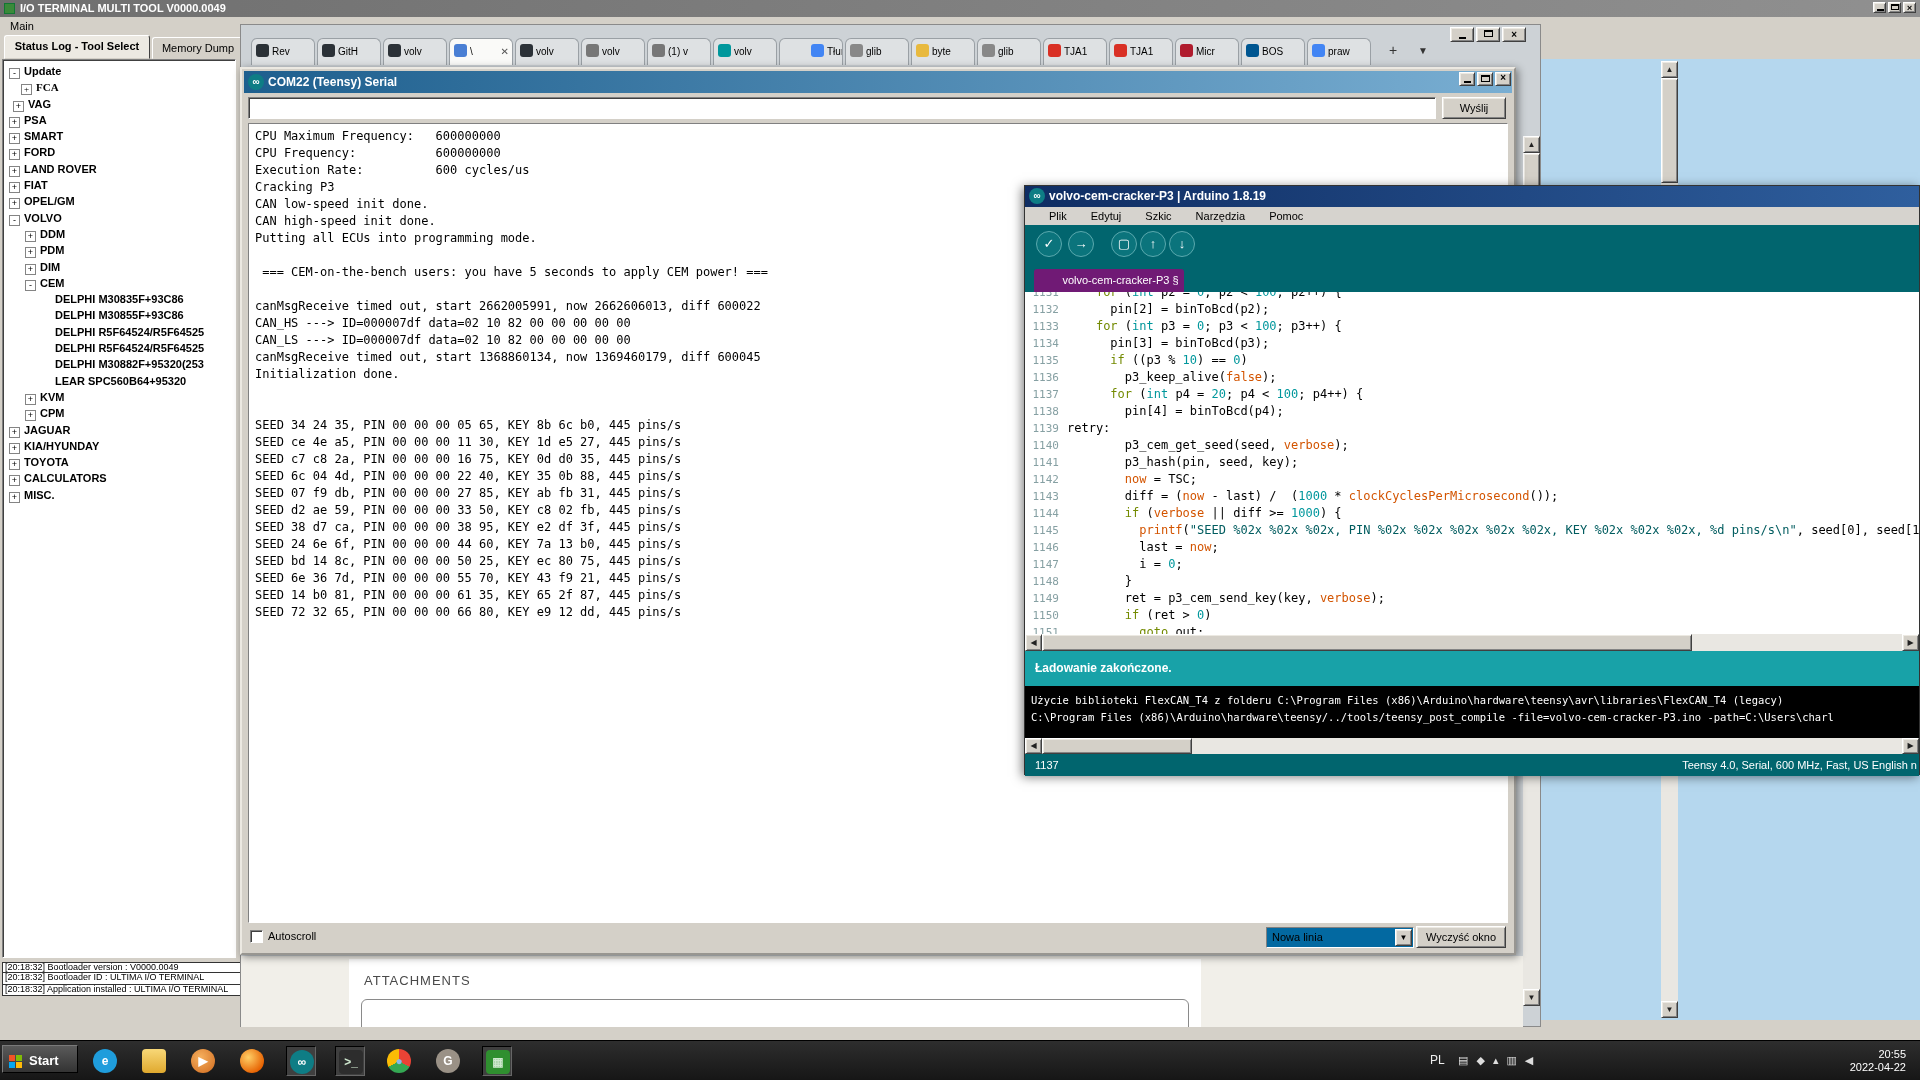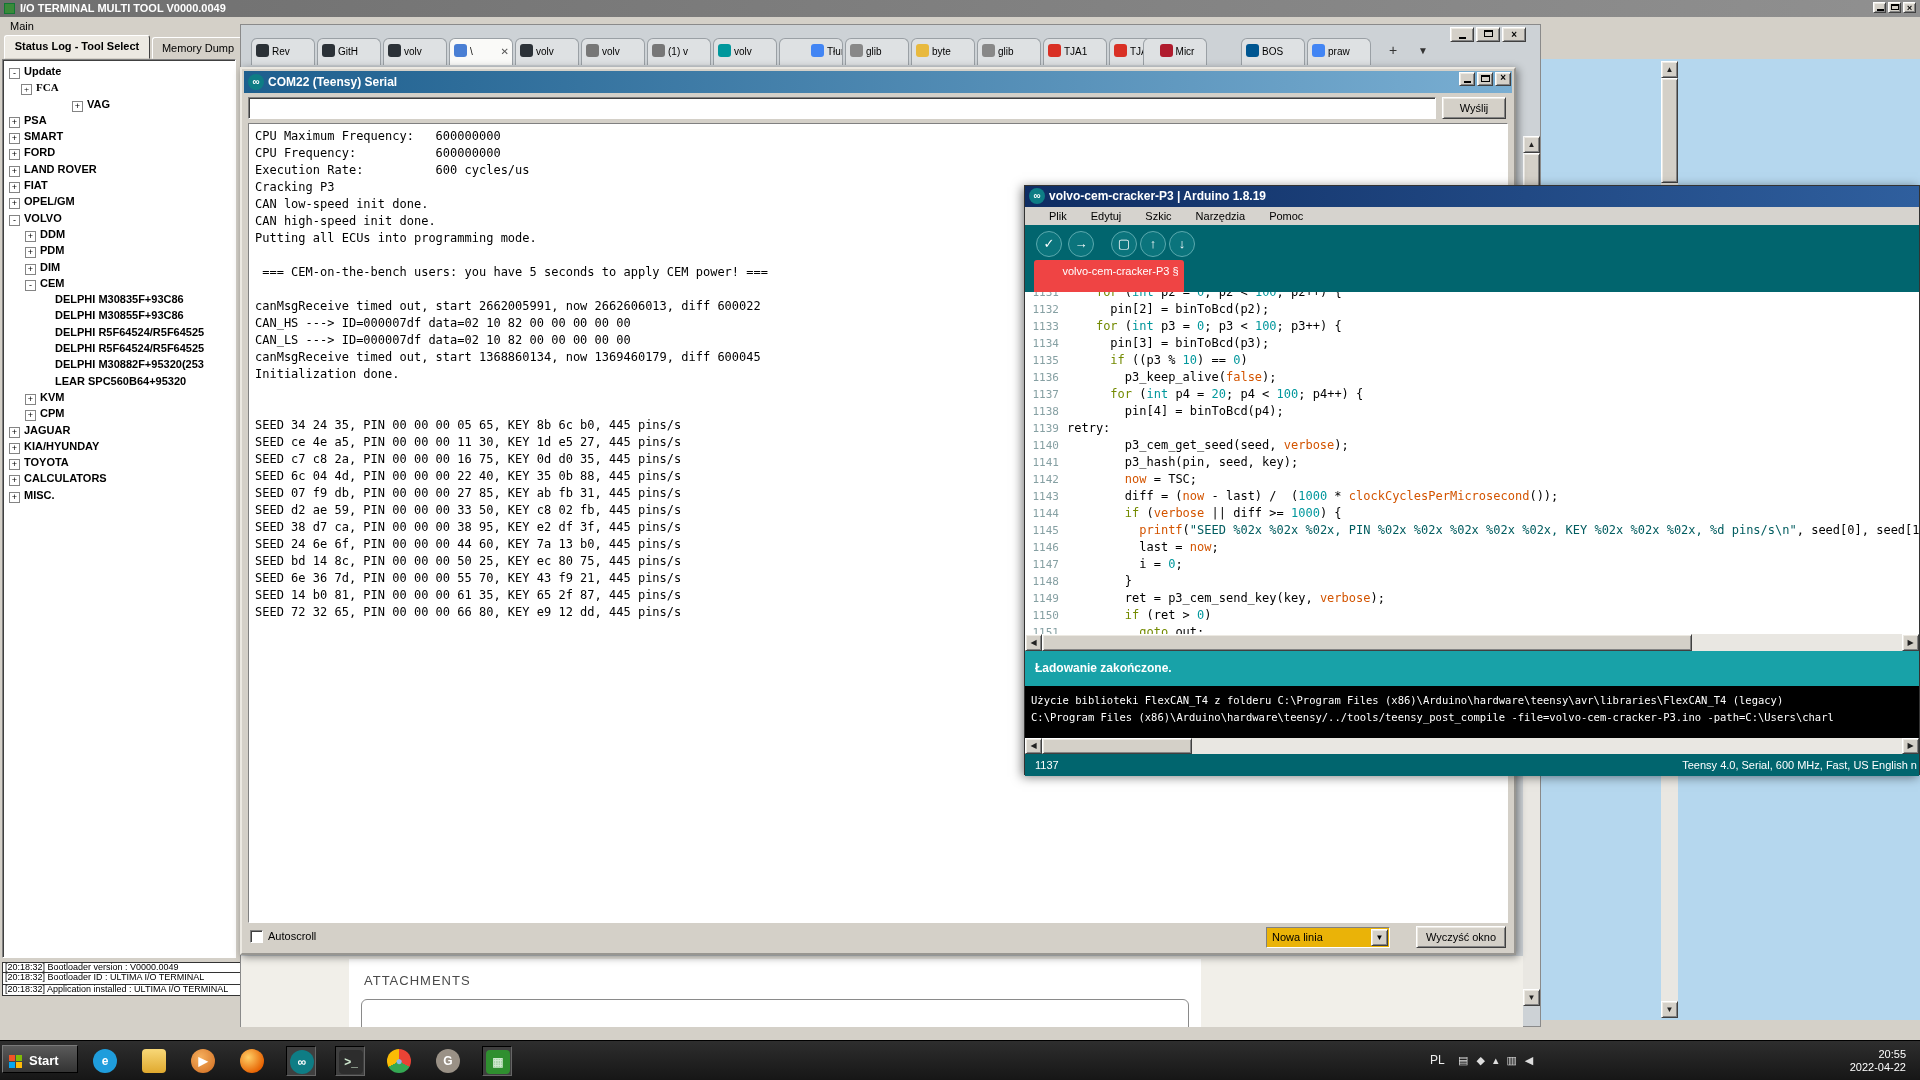--- a/index.html
+++ b/index.html
@@ -58,34 +58,34 @@
   #s-icon { position:absolute; left:4px; top:3px; width:16px; height:16px; border-radius:50%; background:#0e7d85; color:#fff; font-size:10px; line-height:16px; text-align:center; }
   #s-controls { position:absolute; right:3px; top:3px; }
   #s-controls .winctl { float:left; margin-left:2px; width:16px; height:14px; }
   #s-input { position:absolute; left:6px; top:28px; width:1188px; height:22px; font-size:12px; padding:2px 4px; }
   #s-send { position:absolute; left:1200px; top:28px; width:64px; height:22px; }
   #s-out { position:absolute; left:6px; top:54px; width:1260px; height:800px; background:#fff; border:1px solid; border-color:#808080 #fff #fff #808080; overflow:hidden; padding:4px 6px; }
   .s-line { font-family:"DejaVu Sans Mono", monospace; font-size:12px; line-height:17px; white-space:pre; }
   #s-bottom { position:absolute; left:0; bottom:2px; width:100%; height:26px; }
   #s-check { position:absolute; left:8px; top:5px; width:13px; height:13px; background:#fff; border:1px solid; border-color:#808080 #fff #fff #808080; box-shadow:inset 1px 1px 0 #404040; }
   #s-autoscroll { position:absolute; left:26px; top:5px; font-size:11px; }
-  #s-combo { position:absolute; left:1024px; top:2px; width:124px; height:21px; background:#eab308; border:1px solid; border-color:#808080 #fff #fff #808080; font-size:11px; line-height:19px; padding-left:5px; }
+  #s-combo { position:absolute; left:1024px; top:2px; width:148px; height:21px; background:#0369a1; border:1px solid; border-color:#808080 #fff #fff #808080; font-size:11px; line-height:19px; padding-left:5px; }
   #s-combo-btn { position:absolute; right:1px; top:1px; width:17px; height:17px; font-size:8px; line-height:16px; }
   #s-clear { position:absolute; left:1174px; top:1px; width:90px; height:22px; }
 
   
   #arduino { left:1024px; top:185px; width:896px; height:590px; background:#d4d0c8; border:1px solid #333; box-shadow:-2px 2px 10px rgba(0,0,0,.5); }
   #a-title { position:absolute; left:0; top:0; width:100%; height:21px; background:linear-gradient(90deg,#0f2d63,#2f5f9e); color:#fff; font-size:12px; font-weight:bold; line-height:21px; padding-left:24px; }
   #a-icon { position:absolute; left:4px; top:2px; width:16px; height:16px; border-radius:50%; background:#0e7d85; color:#fff; font-size:10px; line-height:16px; text-align:center; }
   #a-menu { position:absolute; left:0; top:21px; width:100%; height:18px; background:#d6d3ce; font-size:11px; line-height:18px; }
   #a-menu span { margin-left:24px; }
   #a-toolbar { position:absolute; left:0; top:39px; width:100%; height:38px; background:#01656e; }
   .a-tbtn { position:absolute; top:6px; width:26px; height:26px; border-radius:50%; background:#0b747c; border:1px solid #5ba9ae; color:#fff; font-size:13px; line-height:24px; text-align:center; }
   #a-tabstrip { position:absolute; left:0; top:77px; width:100%; height:29px; background:#01656e; }
-  #a-tab { position:absolute; left:9px; bottom:0; width:150px; height:32px; background:#ef4444; color:#fff; font-size:11px; line-height:23px; text-align:center; border-radius:3px 3px 0 0;padding-left:23px; }
+  #a-tab { position:absolute; left:9px; bottom:0; width:150px; height:23px; background:#701a75; color:#fff; font-size:11px; line-height:23px; text-align:center; border-radius:3px 3px 0 0;padding-left:23px; }
   #a-editor { position:absolute; left:0; top:106px; width:100%; height:342px; background:#fff; overflow:hidden; }
   .code-row { position:absolute; left:0; width:100%; height:17px; white-space:pre; }
   .code-row .ln { display:inline-block; width:42px; text-align:right; color:#86a0a3; font-family:"DejaVu Sans Mono",monospace; font-size:11px; padding-right:8px; }
   .code-row .cl { font-family:"DejaVu Sans Mono",monospace; font-size:12px; }
   .c-n { color:#000; } .c-k { color:#738a00; } .c-t { color:#00979c; }
   .c-f { color:#d35400; } .c-s { color:#005c5f; } .c-m { color:#00979c; }
   #a-hscroll1 { position:absolute; left:0; top:448px; width:100%; height:17px; }
   #a-status { position:absolute; left:0; top:465px; width:100%; height:35px; background:#18a2a8; color:#fff; font-size:12px; font-weight:bold; line-height:35px; padding-left:10px; }
   #a-console { position:absolute; left:0; top:500px; width:100%; height:52px; background:#000; padding:6px 6px 0 6px; overflow:hidden; }
   .con-line { color:#fff; font-family:"DejaVu Sans Mono",monospace; font-size:10.5px; line-height:17px; white-space:nowrap; }
@@ -147,21 +147,21 @@
 <div id="io-content" class="abs">
   <div id="io-blue" class="abs"></div>
   <div class="vsb abs" style="left:1661px;top:2px;width:17px;height:957px;">
     <span class="sb-btn abs" style="top:0;left:0;width:17px;height:17px;">▲</span>
     <span class="sb-thumb abs" style="top:17px;height:105px;"></span>
     <span class="sb-btn abs" style="bottom:0;left:0;width:17px;height:17px;top:auto;">▼</span>
   </div>
   <div id="io-tree" class="abs sunken">
       <div class="tree-row" style="padding-left: 4px;"><span class="expbox">-</span><span>Update</span></div>
       <div class="tree-row" style="padding-left: 16px; font-family: Liberation Serif, serif;"><span class="expbox">+</span><span>FCA</span></div>
-      <div class="tree-row" style="padding-left: 20px; margin-left: 47px;"><span class="expbox">+</span><span>VAG</span></div>
+      <div class="tree-row" style="padding-left: 8px;"><span class="expbox">+</span><span>VAG</span></div>
       <div class="tree-row" style="padding-left: 4px;"><span class="expbox">+</span><span>PSA</span></div>
       <div class="tree-row" style="padding-left: 4px;"><span class="expbox">+</span><span>SMART</span></div>
       <div class="tree-row" style="padding-left: 4px;"><span class="expbox">+</span><span>FORD</span></div>
       <div class="tree-row" style="padding-left: 4px;"><span class="expbox">+</span><span>LAND ROVER</span></div>
       <div class="tree-row" style="padding-left: 4px;"><span class="expbox">+</span><span>FIAT</span></div>
       <div class="tree-row" style="padding-left: 4px;"><span class="expbox">+</span><span>OPEL/GM</span></div>
       <div class="tree-row" style="padding-left: 4px;"><span class="expbox">-</span><span>VOLVO</span></div>
       <div class="tree-row" style="padding-left: 20px;"><span class="expbox">+</span><span>DDM</span></div>
       <div class="tree-row" style="padding-left: 20px;"><span class="expbox">+</span><span>PDM</span></div>
       <div class="tree-row" style="padding-left: 20px;"><span class="expbox">+</span><span>DIM</span></div>
@@ -196,21 +196,21 @@
       <div class="btab" style="left: 274px;"><span class="favicon" style="background: rgb(43, 49, 55);"></span><span>volv</span></div>
       <div class="btab" style="left: 340px;"><span class="favicon" style="background: rgb(119, 119, 119);"></span><span>volv</span></div>
       <div class="btab" style="left: 406px;"><span class="favicon" style="background: rgb(119, 119, 119);"></span><span>(1) v</span></div>
       <div class="btab" style="left: 472px;"><span class="favicon" style="background: rgb(0, 151, 156);"></span><span>volv</span></div>
       <div class="btab" style="left: 538px; padding-left: 31px;"><span class="favicon" style="background: rgb(66, 133, 244);"></span><span>Tłun</span></div>
       <div class="btab" style="left: 604px;"><span class="favicon" style="background: rgb(136, 136, 136);"></span><span>glib</span></div>
       <div class="btab" style="left: 670px;"><span class="favicon" style="background: rgb(232, 185, 62);"></span><span>byte</span></div>
       <div class="btab" style="left: 736px;"><span class="favicon" style="background: rgb(136, 136, 136);"></span><span>glib</span></div>
       <div class="btab" style="left: 802px;"><span class="favicon" style="background: rgb(217, 48, 37);"></span><span>TJA1</span></div>
       <div class="btab" style="left: 868px;"><span class="favicon" style="background: rgb(217, 48, 37);"></span><span>TJA1</span></div>
-      <div class="btab" style="left: 902px; text-align: center;"><span class="favicon" style="background: rgb(176, 28, 46);"></span><span>Micr</span></div>
+      <div class="btab" style="left: 934px;"><span class="favicon" style="background: rgb(176, 28, 46);"></span><span>Micr</span></div>
       <div class="btab" style="left: 1000px;"><span class="favicon" style="background: rgb(0, 86, 145);"></span><span>BOS</span></div>
       <div class="btab" style="left: 1066px;"><span class="favicon" style="background: rgb(66, 133, 244);"></span><span>praw</span></div>
     </div>
   <div id="b-newtab">+</div>
   <div id="b-chevron">▼</div>
   <div id="b-controls">
     <span class="winctl btn3d" style="width:24px;height:15px;">
         <i class="glyph-min" style="left:8px;"></i>
       </span>
     <span class="winctl btn3d" style="width:24px;height:15px;">

